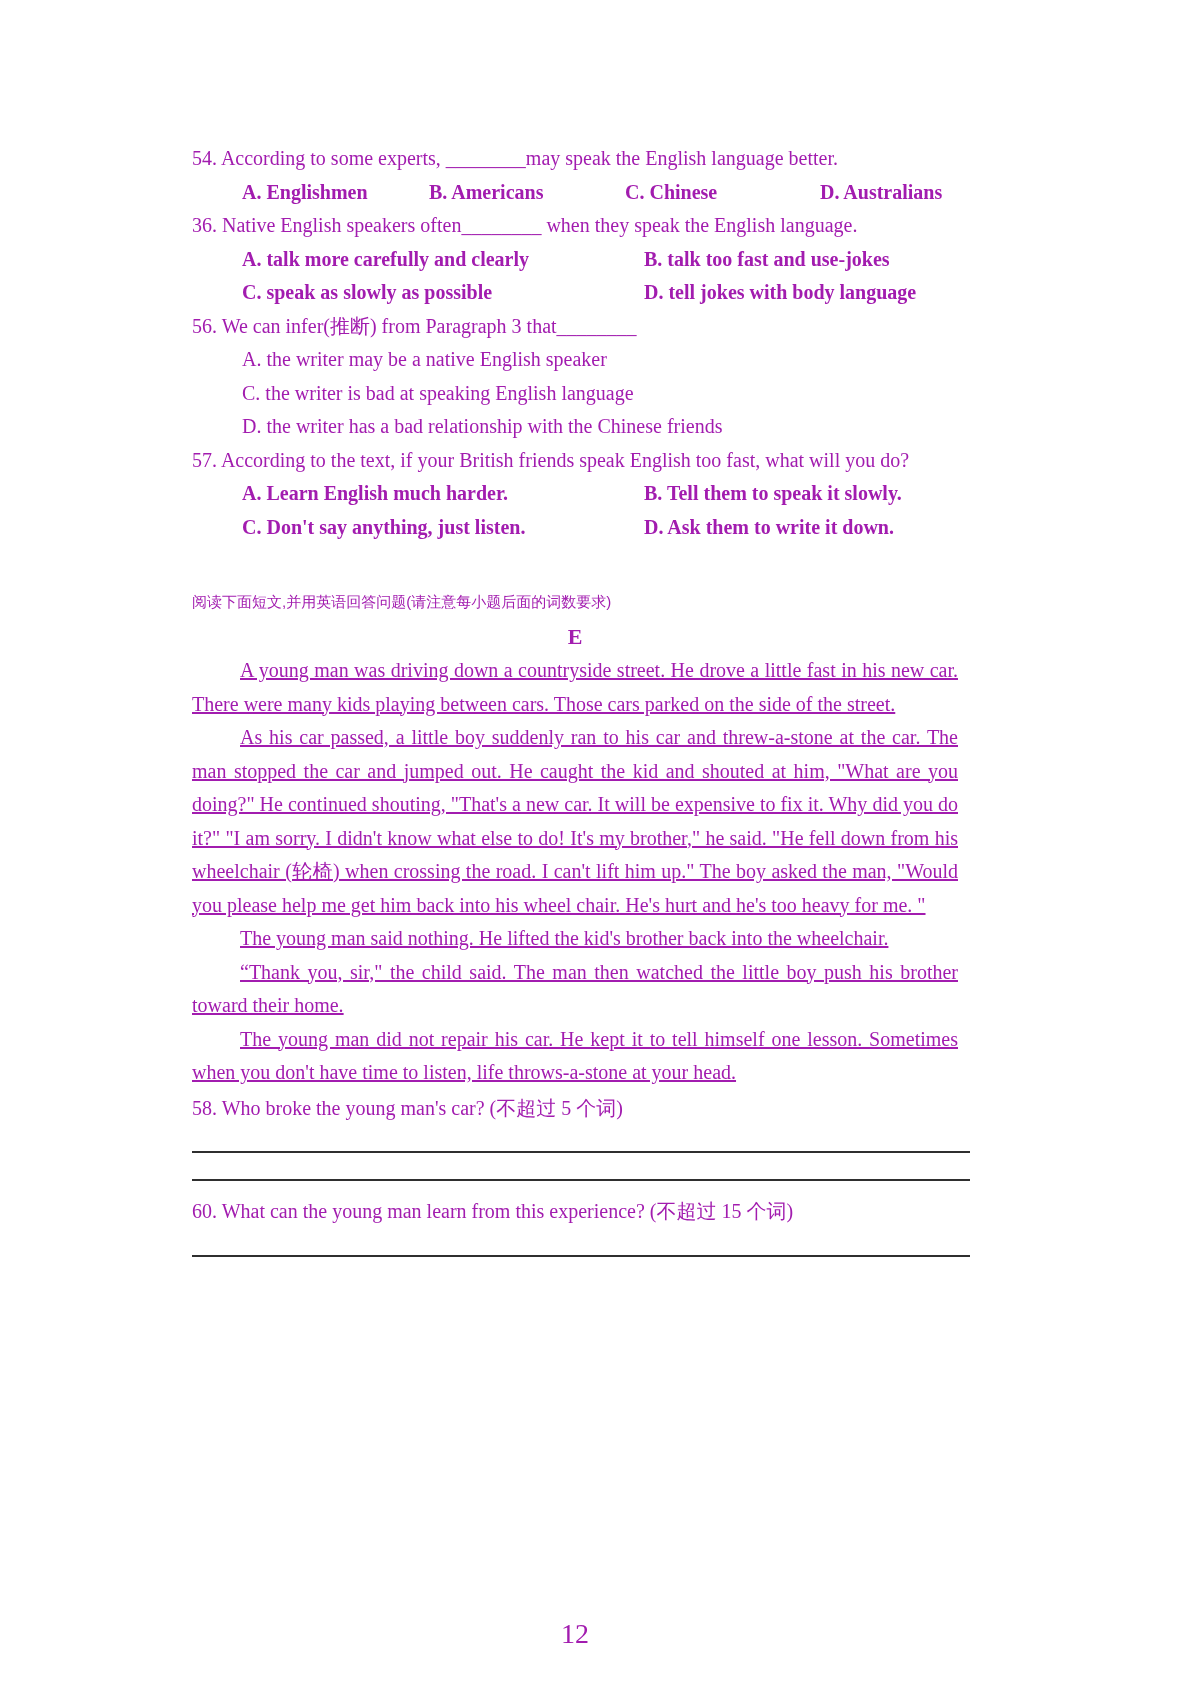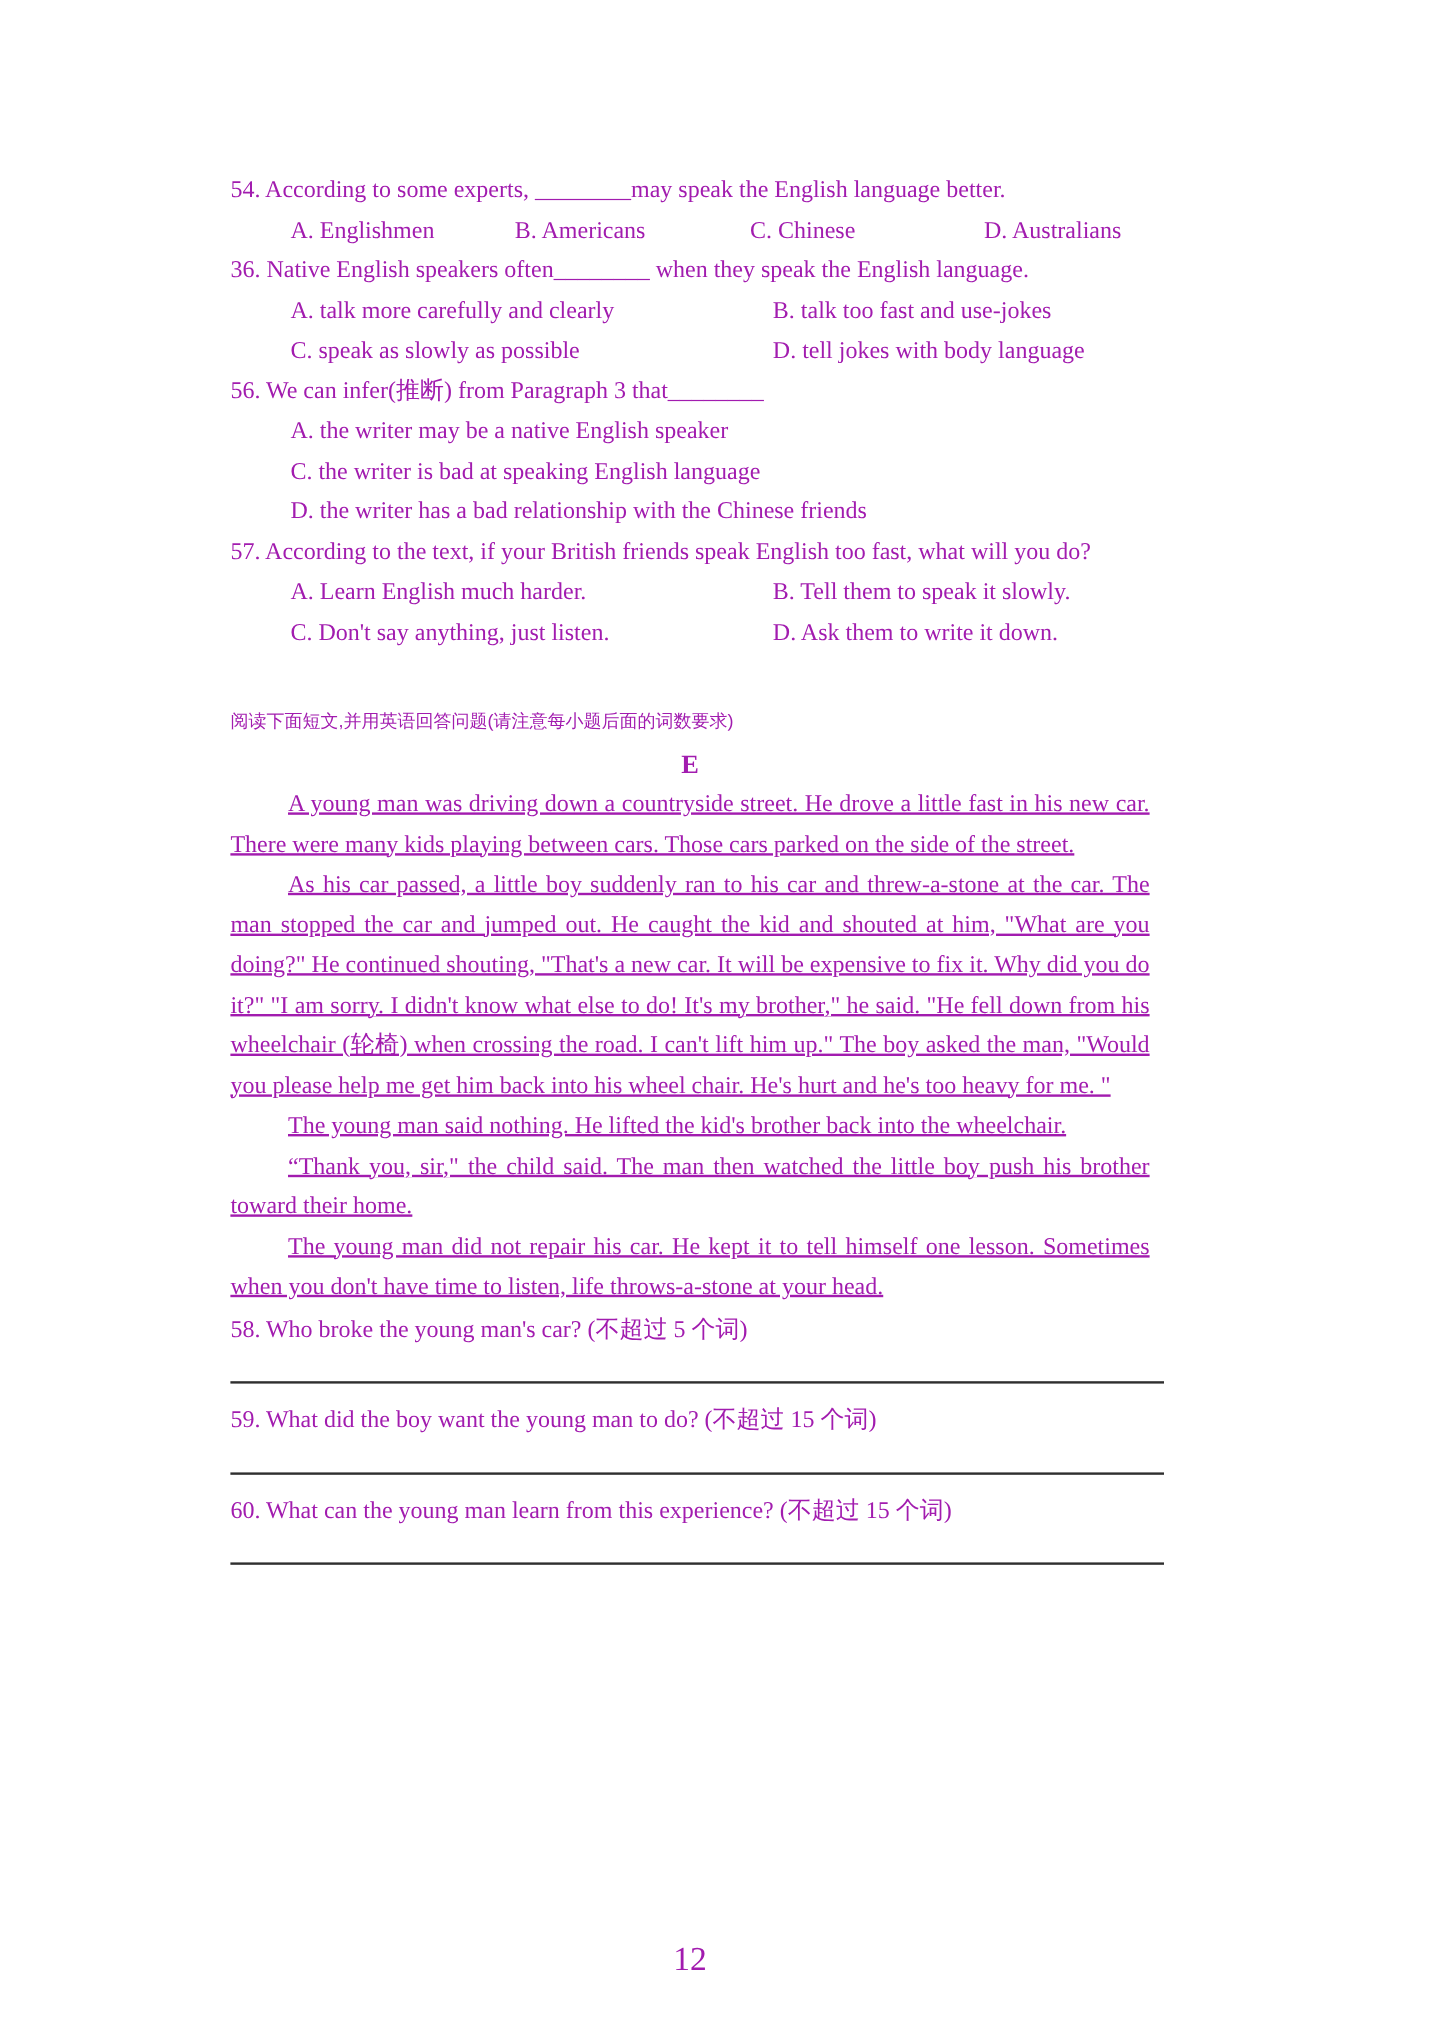--- a/index.html
+++ b/index.html
@@ -19,21 +19,21 @@
     left: 170px;
     top: 142px;
     width: 766px;
   }
   .row {
     position: relative;
     line-height: 33.5px;
     min-height: 33.5px;
     white-space: nowrap;
   }
-  .opt { position: absolute; white-space: nowrap; }
+  .opt { position: absolute; white-space: nowrap; font-weight: bold; }
   
   .c4 .p1 { left: 50px; }
   .c4 .p2 { left: 237px; }
   .c4 .p3 { left: 433px; text-align: right; }
   .c4 .p4 { left: 628px; }
   
   .c2 .p1 { left: 50px; }
   .c2 .p2 { left: 452px; text-align: center; }
   
   .ind { padding-left: 50px; }
@@ -119,21 +119,20 @@
 
     <p class="para">A young man was driving down a countryside street. He drove a little fast in his new car. There were many kids playing between cars. Those cars parked on the side of the street.</p>
     <p class="para">As his car passed, a little boy suddenly ran to his car and threw-a-stone at the car. The man stopped the car and jumped out. He caught the kid and shouted at him, "What are you doing?" He continued shouting, "That's a new car. It will be expensive to fix it. Why did you do it?" "I am sorry. I didn't know what else to do! It's my brother," he said. "He fell down from his wheelchair (轮椅) when crossing the road. I can't lift him up." The boy asked the man, "Would you please help me get him back into his wheel chair. He's hurt and he's too heavy for me. "</p>
     <p class="para">The young man said nothing. He lifted the kid's brother back into the wheelchair.</p>
     <p class="para">“Thank you, sir," the child said. The man then watched the little boy push his brother toward their home.</p>
     <p class="para">The young man did not repair his car. He kept it to tell himself one lesson. Sometimes when you don't have time to listen, life throws-a-stone at your head.</p>
 
     <div class="sa-q first">58. Who broke the young man's car? (不超过 5 个词)</div>
     <div class="ans-line"></div>
 
-    <div class="sa-q">59. What did the boy want the young man to do? (不超过 15 个词)</div>
     <div class="ans-line"></div>
 
     <div class="sa-q">60. What can the young man learn from this experience? (不超过 15 个词)</div>
     <div class="ans-line"></div>
 
   </div>
 
   <div class="page-number">12</div>
 </div>
 

